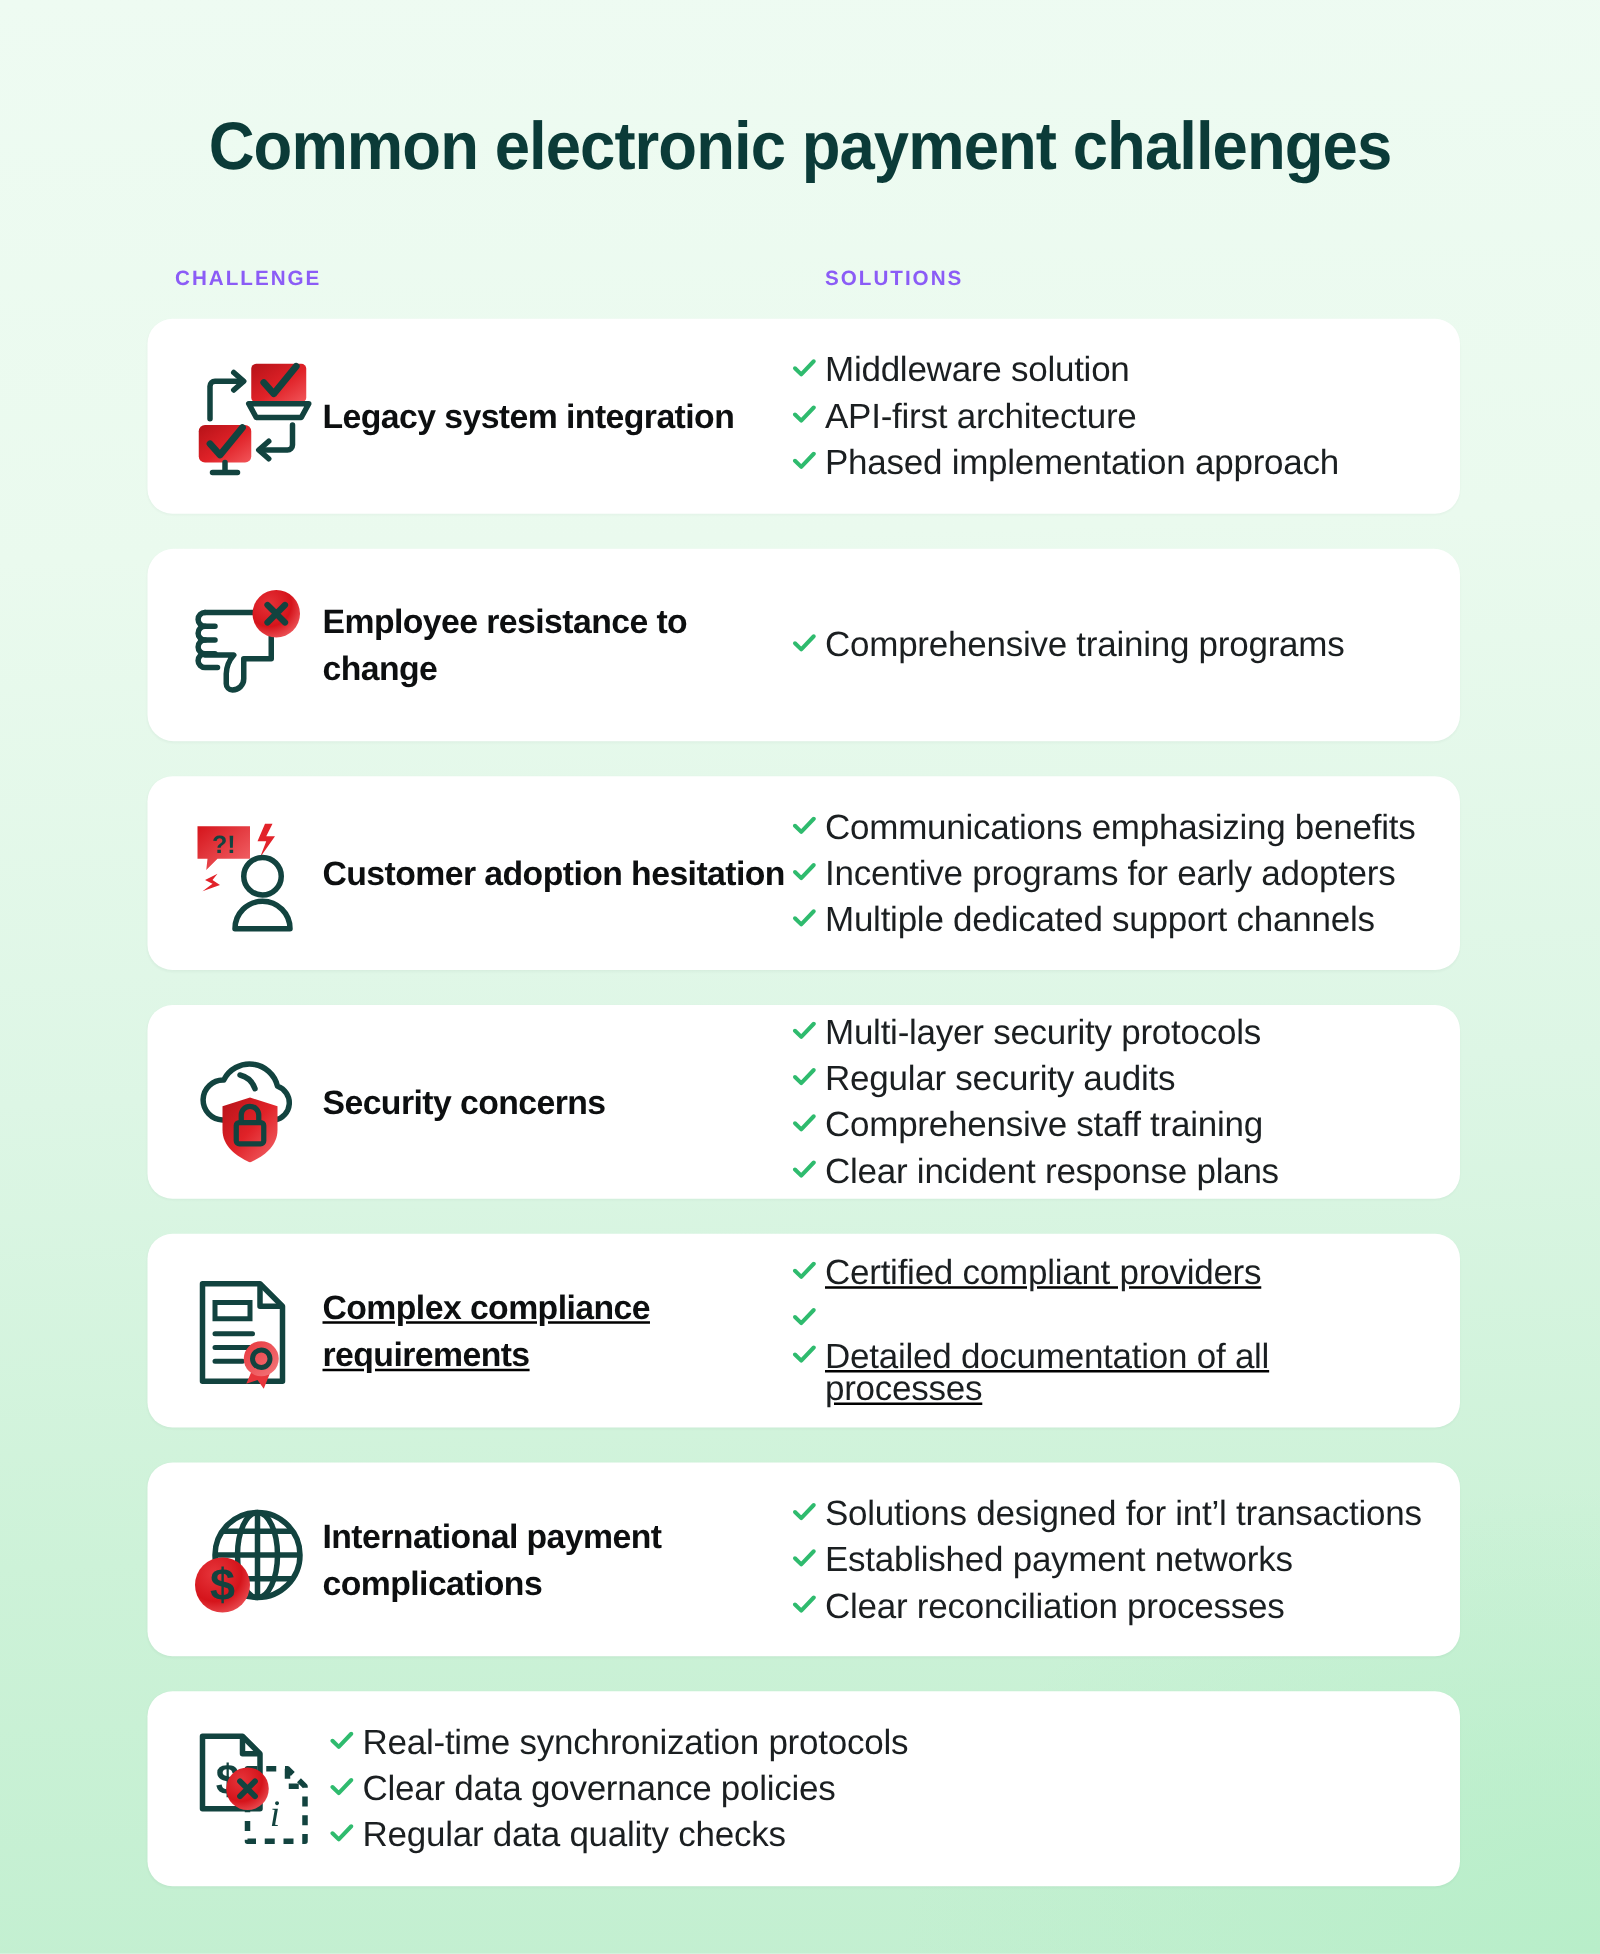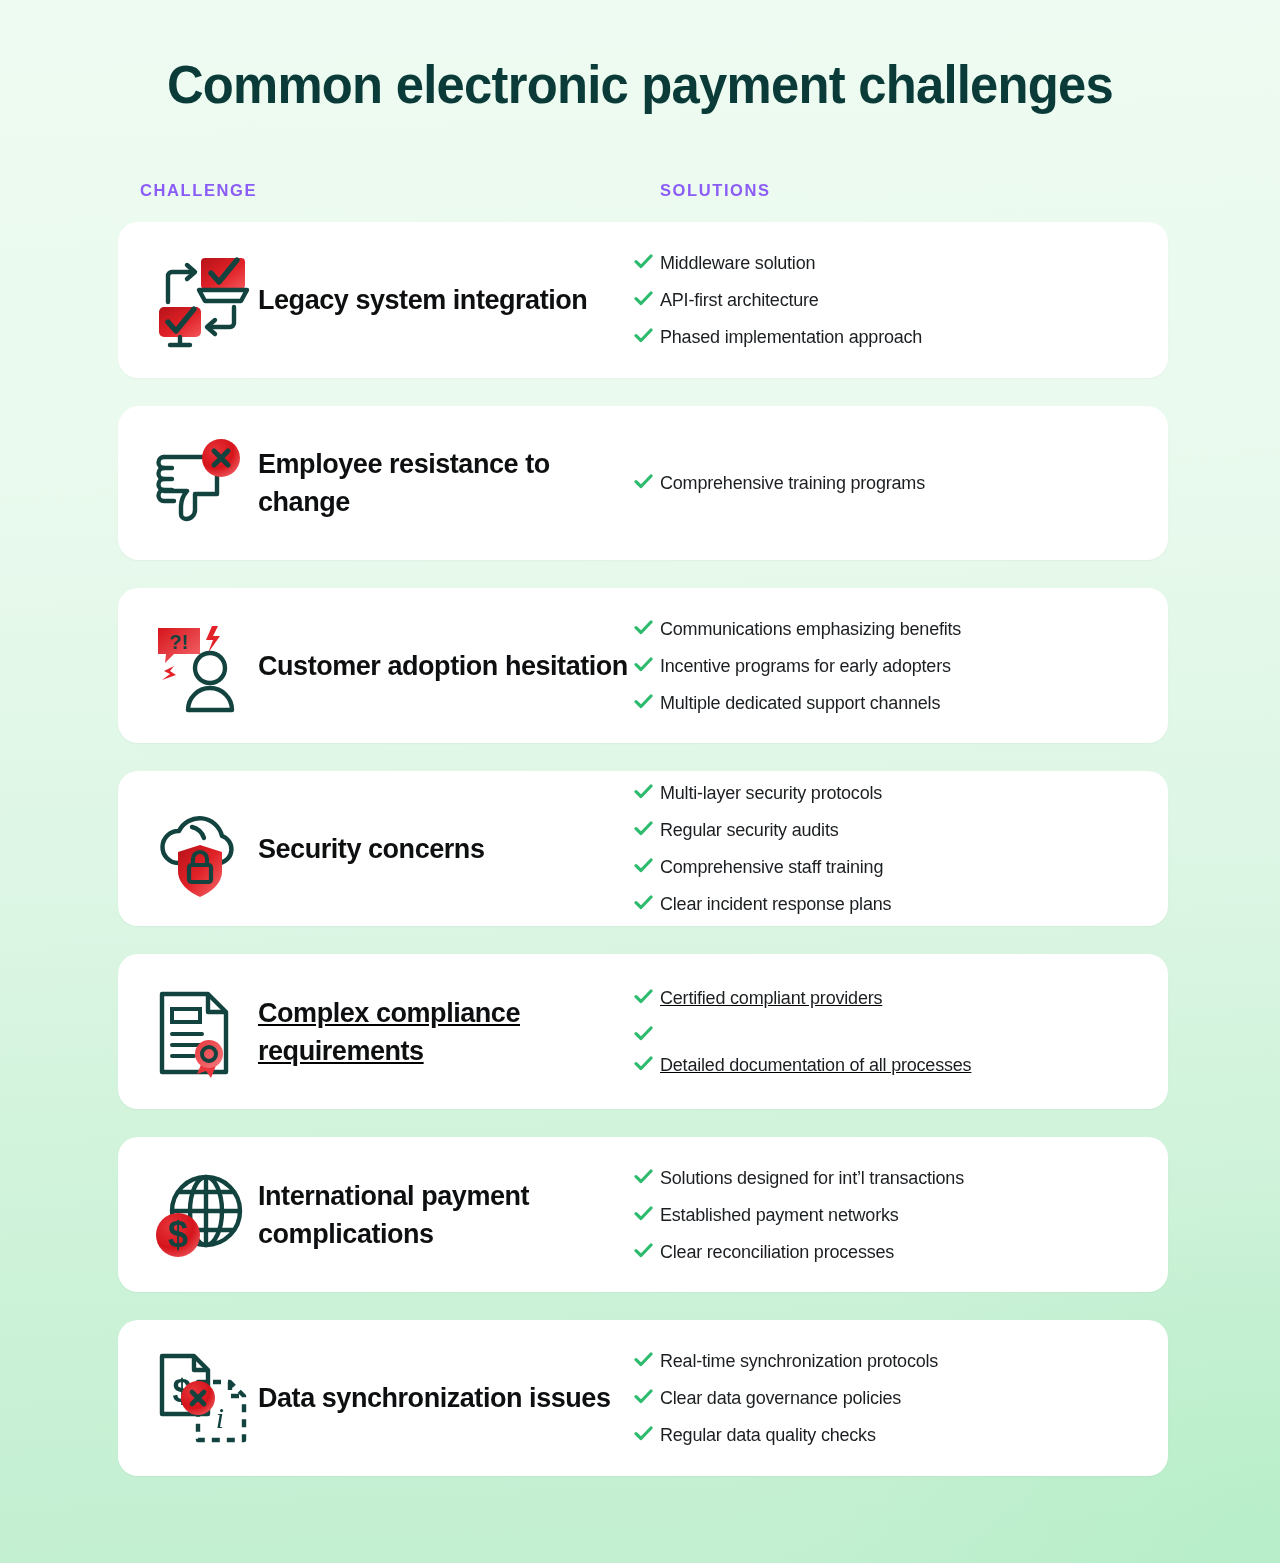--- a/index.html
+++ b/index.html
@@ -14,20 +14,21 @@
     background:
       radial-gradient(ellipse 900px 600px at 100% 100%, #b8eec9 0%, rgba(184,238,201,0) 62%),
       linear-gradient(178deg, #eefbf2 0%, #eafaee 28%, #ddf6e5 55%, #cdf2d8 78%, #c2efd0 100%);
     overflow: hidden;
   }
 
   .page {
     position: relative;
     width: 1280px;
     height: 1109px;
+    margin-top: 33px;
   }
 
   
   .title {
     position: absolute;
     left: 0;
     right: 0;
     top: 52px;
     text-align: center;
     font-size: 54px;
@@ -107,21 +108,21 @@
   .sol-row:last-child { margin-bottom: 0; }
 
   .sol-check {
     width: 26px;
     min-width: 26px;
     padding-top: 4px;
   }
   .sol-check svg { display: block; }
 
   .sol-text {
-    font-size: 18px;
+    font-size: 28px;
     line-height: 26px;
     color: #1b1f21;
     letter-spacing: -0.2px;
   }
 
   
   .card.h1 { height: 156px; }
   .card.h2 { height: 154px; border-radius: 21px; }
   .card.h3 { height: 155px; }
   .card.h4 { height: 155px; }
@@ -438,21 +439,20 @@
           <path d="M8 6 h32 l14 14 v44 h-46 z" fill="none" stroke="#12433f" stroke-width="4.4" stroke-linejoin="round"></path>
           <path d="M40 6 v14 h14" fill="none" stroke="#12433f" stroke-width="4.4" stroke-linejoin="round"></path>
           <text x="28" y="52" font-family="'Liberation Sans',sans-serif" font-size="34" font-weight="700" fill="#12433f" text-anchor="middle">$</text>
           <path d="M44 32 h32 l14 14 v44 h-46 z" fill="none" stroke="#12433f" stroke-width="4.4" stroke-linejoin="round" stroke-dasharray="8 7"></path>
           <path d="M76 32 v14 h14" fill="none" stroke="#12433f" stroke-width="4.4" stroke-linejoin="round" stroke-dasharray="8 7"></path>
           <text x="66" y="78" font-family="'Liberation Serif',serif" font-size="30" font-style="italic" fill="#12433f" text-anchor="middle">i</text>
           <circle cx="44" cy="48" r="17" fill="url(#redx7)"></circle>
           <path d="M38 42 l12 12 M50 42 l-12 12" stroke="#12433f" stroke-width="4.6" stroke-linecap="round"></path>
         </svg>
       </div>
-      <div class="card-title">Data synchronization issues</div>
       <div class="card-solutions">
         <div class="sol-row">
           <span class="sol-check">
               <svg width="19" height="15" viewBox="0 0 19 15">
                 <path d="M2 7.6 L7 12.5 L17 2" fill="none" stroke="#2fbb6e" stroke-width="3.2" stroke-linecap="round" stroke-linejoin="round"></path>
               </svg>
             </span>
           <span class="sol-text">Real-time synchronization protocols</span>
         </div>
         <div class="sol-row">

